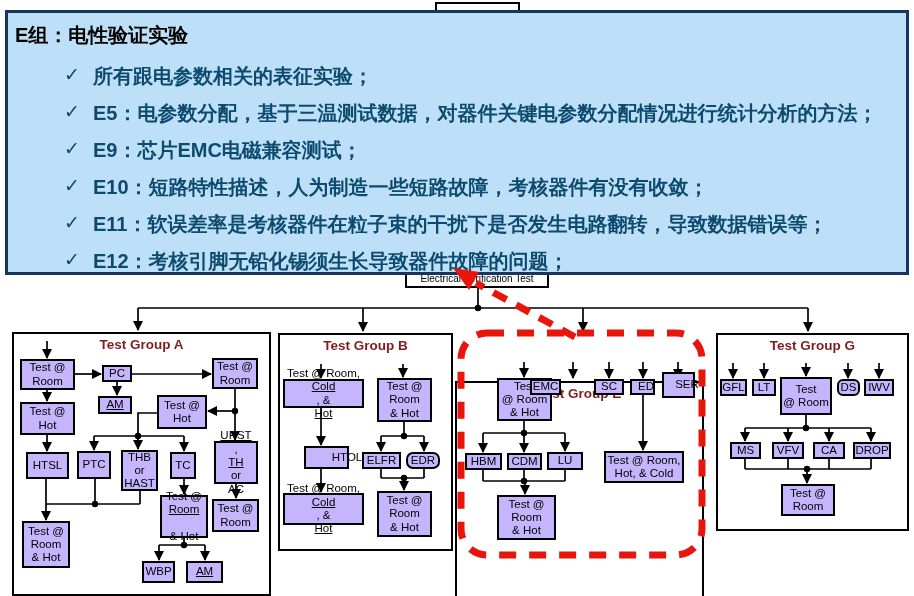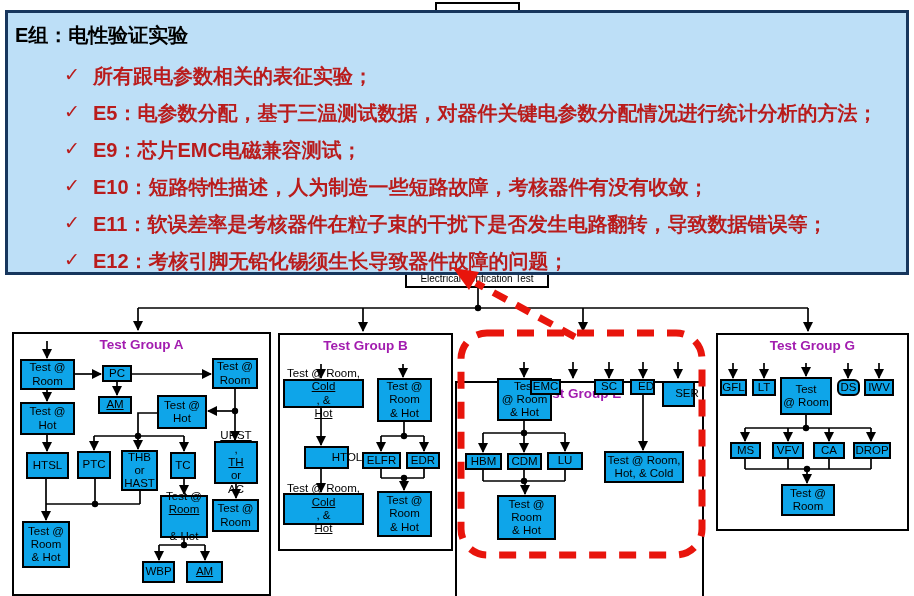--- a/index.html
+++ b/index.html
@@ -10,46 +10,46 @@
          font-family:"Liberation Sans","DejaVu Sans",sans-serif;}
 
   
   #top-fragment{position:absolute;left:435px;top:2px;width:81px;height:18px;
     background:#fff;border:2px solid var(--line);z-index:1;}
 
   
   #flow{position:absolute;left:0;top:0;width:914px;height:596px;}
   .group{position:absolute;border:2px solid var(--line);background:transparent;z-index:2;}
   .gtitle{position:absolute;top:3px;left:0;width:100%;text-align:center;
-    font-size:13.5px;font-weight:bold;color:#a21caf;}
+    font-size:13.5px;font-weight:bold;color:#7f1d1d;}
   #evt-box{position:absolute;left:405px;top:256px;width:144px;height:32px;
     background:#fff;border:2px solid var(--line);z-index:2;display:flex;align-items:flex-end;
     justify-content:center;font-size:10px;white-space:nowrap;overflow:hidden;
     padding-bottom:2px;box-sizing:border-box;}
   #conn-svg{position:absolute;left:0;top:0;width:914px;height:596px;z-index:3;pointer-events:none;}
   #conn-svg path{fill:none;stroke:var(--line);stroke-width:1.7px;}
   #conn-svg .dot{fill:var(--line);stroke:none;}
   #conn-svg marker path{fill:var(--line);stroke:none;}
-  .node{position:absolute;background:#0ea5e9;border:2px solid var(--line);box-sizing:border-box;
+  .node{position:absolute;background:#c4b5fd;border:2px solid var(--line);box-sizing:border-box;
     display:flex;flex-direction:column;align-items:center;justify-content:center;
     text-align:center;font-size:11.5px;line-height:1.16;color:#000;z-index:4;}
   .node u{text-underline-offset:1px;}
 
   
   #red-svg{position:absolute;left:0;top:0;width:914px;height:596px;z-index:7;pointer-events:none;}
   #red-svg rect{fill:none;stroke:var(--red);stroke-width:7px;stroke-dasharray:17 13;}
   #red-svg line{stroke:var(--red);stroke-width:7px;stroke-dasharray:15 11;}
   #red-svg polygon{fill:var(--red);stroke:none;}
 
   
   #callout{position:absolute;left:5px;top:10px;width:904px;height:265px;box-sizing:border-box;
     background:var(--callout-bg);border:3px solid var(--callout-border);z-index:6;overflow:hidden;}
   #callout-title{position:absolute;left:7px;top:9px;font-size:20px;font-weight:bold;
     color:#000;white-space:nowrap;}
-  .c-item{position:absolute;left:56px;height:24px;white-space:nowrap;color:#b91c1c;}
+  .c-item{position:absolute;left:56px;height:24px;white-space:nowrap;color:#0c4a6e;}
   .c-item .mark{display:inline-block;font-size:19px;font-weight:400;margin-right:13px;
     vertical-align:top;}
   .c-item .txt{display:inline-block;font-size:20px;font-weight:bold;vertical-align:top;}
 </style>
 </head>
 <body>
 
 <div id="stage">
 
   <div id="top-fragment"></div>
@@ -85,28 +85,28 @@
       <div class="node" style="left: 212px; top: 499px; width: 47px; height: 33px;">Test @<br>Room</div>
       <div class="node" style="left: 22px; top: 521px; width: 48px; height: 47px;">Test @<br>Room<br>&amp; Hot</div>
       <div class="node" style="left: 142px; top: 561px; width: 33px; height: 22px;">WBP</div>
       <div class="node" style="left: 186px; top: 561px; width: 37px; height: 22px;">
         <u>AM</u>
       </div>
       <div class="node" style="left: 283px; top: 379px; width: 81px; height: 29px;">Test @ Room,<br><u>Cold</u>, &amp; <u>Hot</u></div>
       <div class="node" style="left: 377px; top: 378px; width: 55px; height: 44px;">Test @<br>Room<br>&amp; Hot</div>
       <div class="node" style="left: 304px; top: 446px; width: 38px; height: 23px; padding-left: 41px;">HTOL</div>
       <div class="node" style="left: 362px; top: 452px; width: 39px; height: 17px;">ELFR</div>
-      <div class="node" style="left: 406px; top: 452px; width: 34px; height: 17px;">EDR</div>
+      <div class="node" style="left: 406px; top: 452px; width: 34px; height: 17px; border-radius: 7px;">EDR</div>
       <div class="node" style="left: 283px; top: 493px; width: 81px; height: 32px;">Test @ Room,<br><u>Cold</u>, &amp; <u>Hot</u></div>
       <div class="node" style="left: 377px; top: 491px; width: 55px; height: 46px;">Test @<br>Room<br>&amp; Hot</div>
       <div class="node" style="left: 497px; top: 378px; width: 55px; height: 43px;">Test<br>@ Room<br>&amp; Hot</div>
       <div class="node" style="left: 530px; top: 379px; width: 31px; height: 16px;">EMC</div>
       <div class="node" style="left: 594px; top: 379px; width: 30px; height: 16px;">SC</div>
       <div class="node" style="left: 630px; top: 379px; width: 25px; height: 16px; padding-left: 7px;">ED</div>
-      <div class="node" style="left: 662px; top: 381px; width: 33px; height: 26px; padding-left: 17px;">SER</div>
+      <div class="node" style="left: 662px; top: 372px; width: 33px; height: 26px; padding-left: 17px;">SER</div>
       <div class="node" style="left: 465px; top: 453px; width: 37px; height: 17px;">HBM</div>
       <div class="node" style="left: 507px; top: 453px; width: 35px; height: 17px;">CDM</div>
       <div class="node" style="left: 547px; top: 452px; width: 36px; height: 18px;">LU</div>
       <div class="node" style="left: 604px; top: 451px; width: 80px; height: 32px;">Test @ Room,<br>Hot, &amp; Cold</div>
       <div class="node" style="left: 497px; top: 495px; width: 59px; height: 45px;">Test @<br>Room<br>&amp; Hot</div>
       <div class="node" style="left: 720px; top: 379px; width: 27px; height: 17px;">GFL</div>
       <div class="node" style="left: 752px; top: 379px; width: 24px; height: 17px;">LT</div>
       <div class="node" style="left: 780px; top: 377px; width: 52px; height: 38px;">Test<br>@ Room</div>
       <div class="node" style="left: 837px; top: 379px; width: 23px; height: 17px; border-radius: 6px;">DS</div>
       <div class="node" style="left: 864px; top: 379px; width: 30px; height: 17px;">IWV</div>

